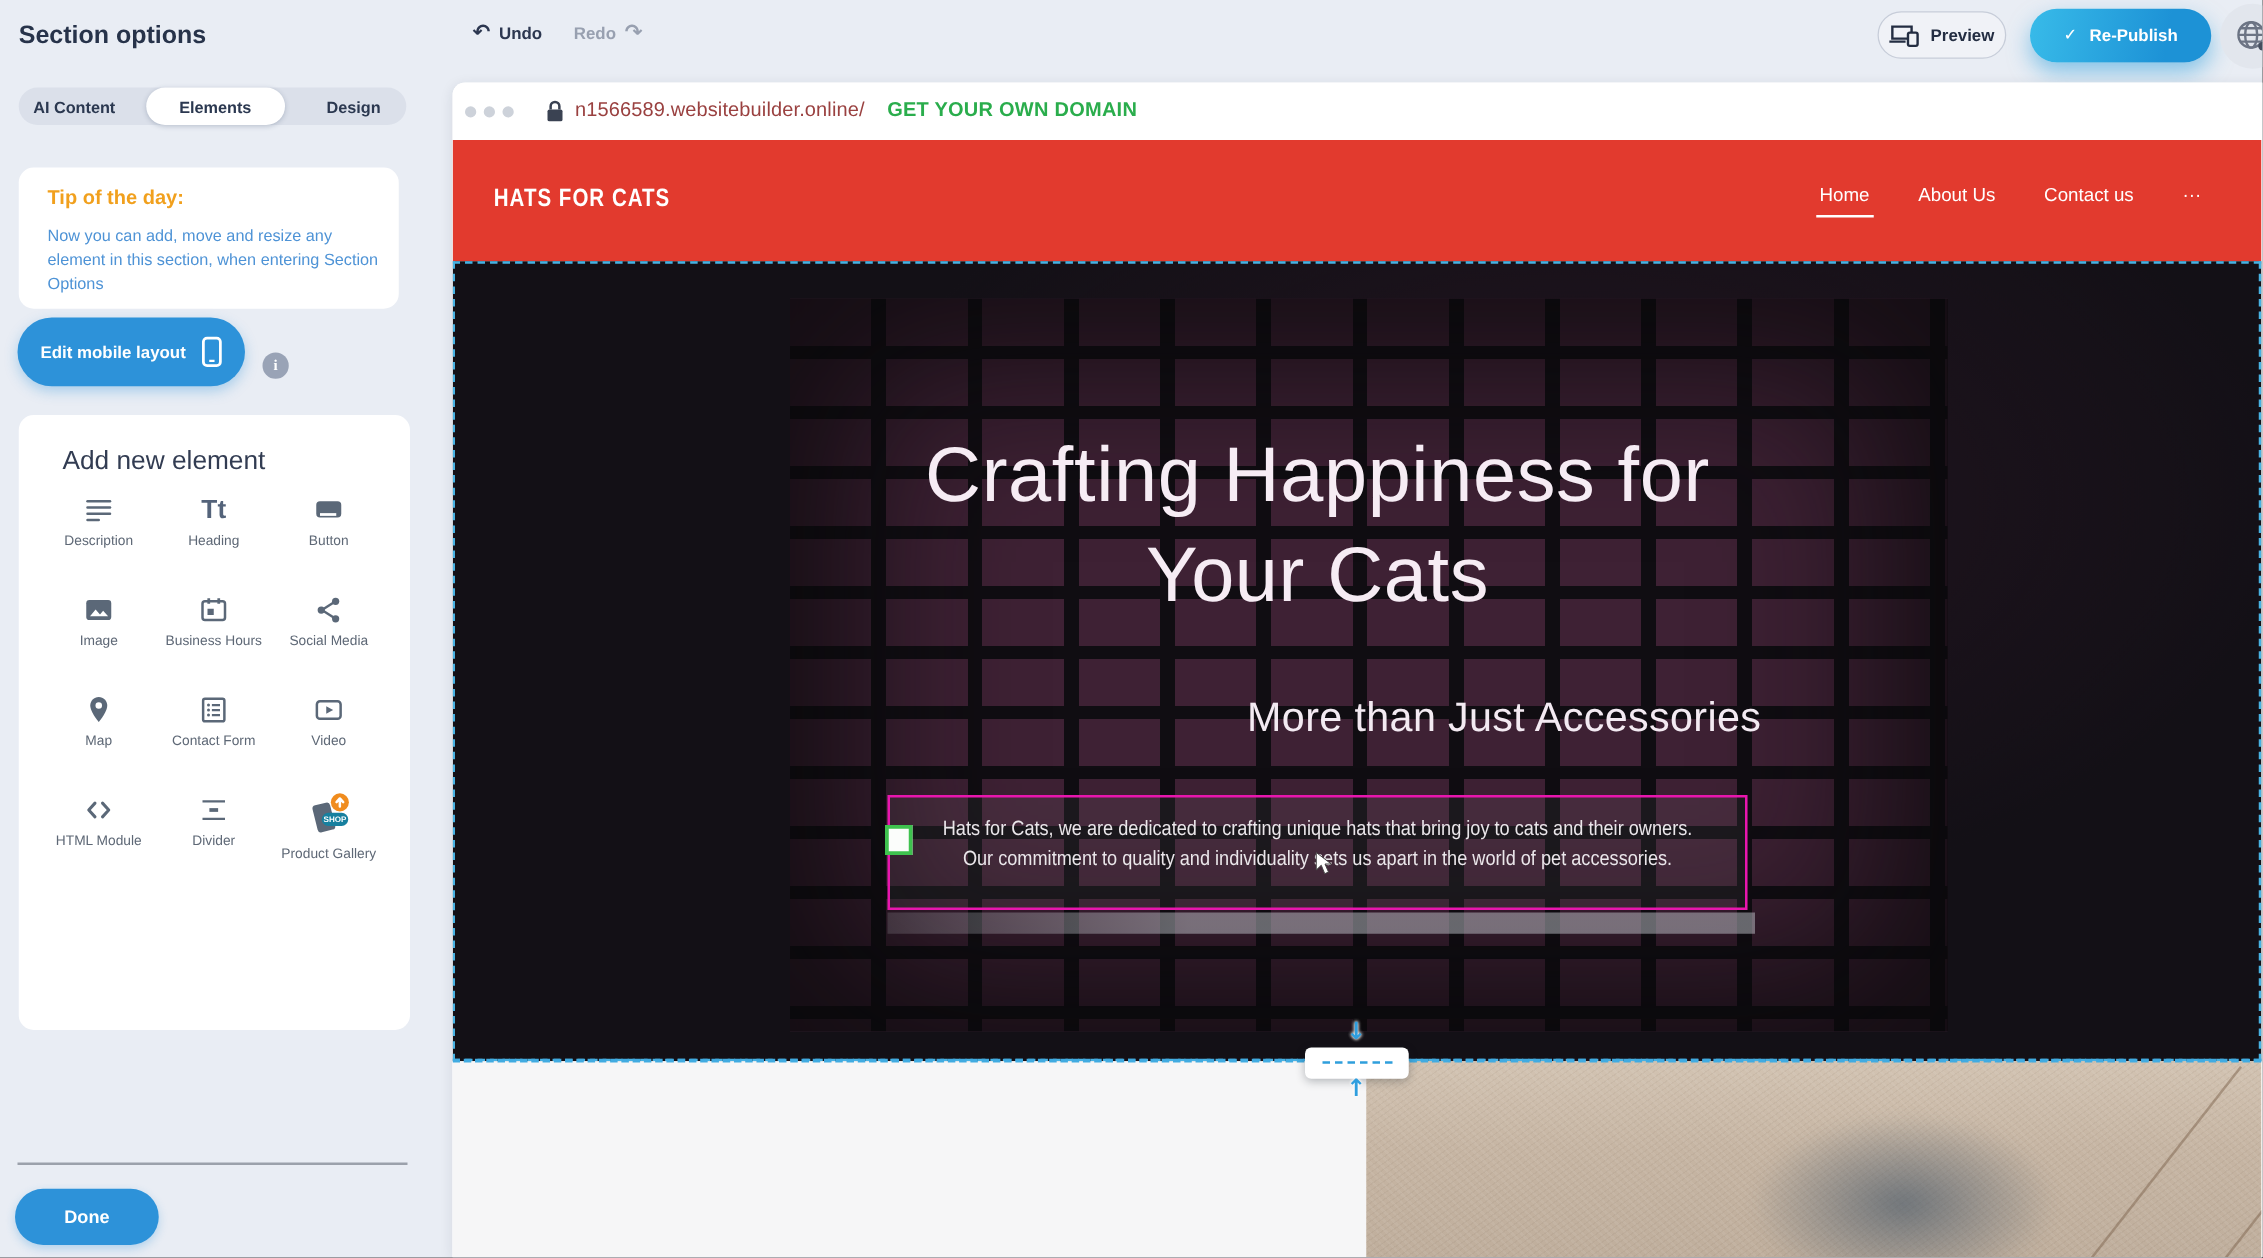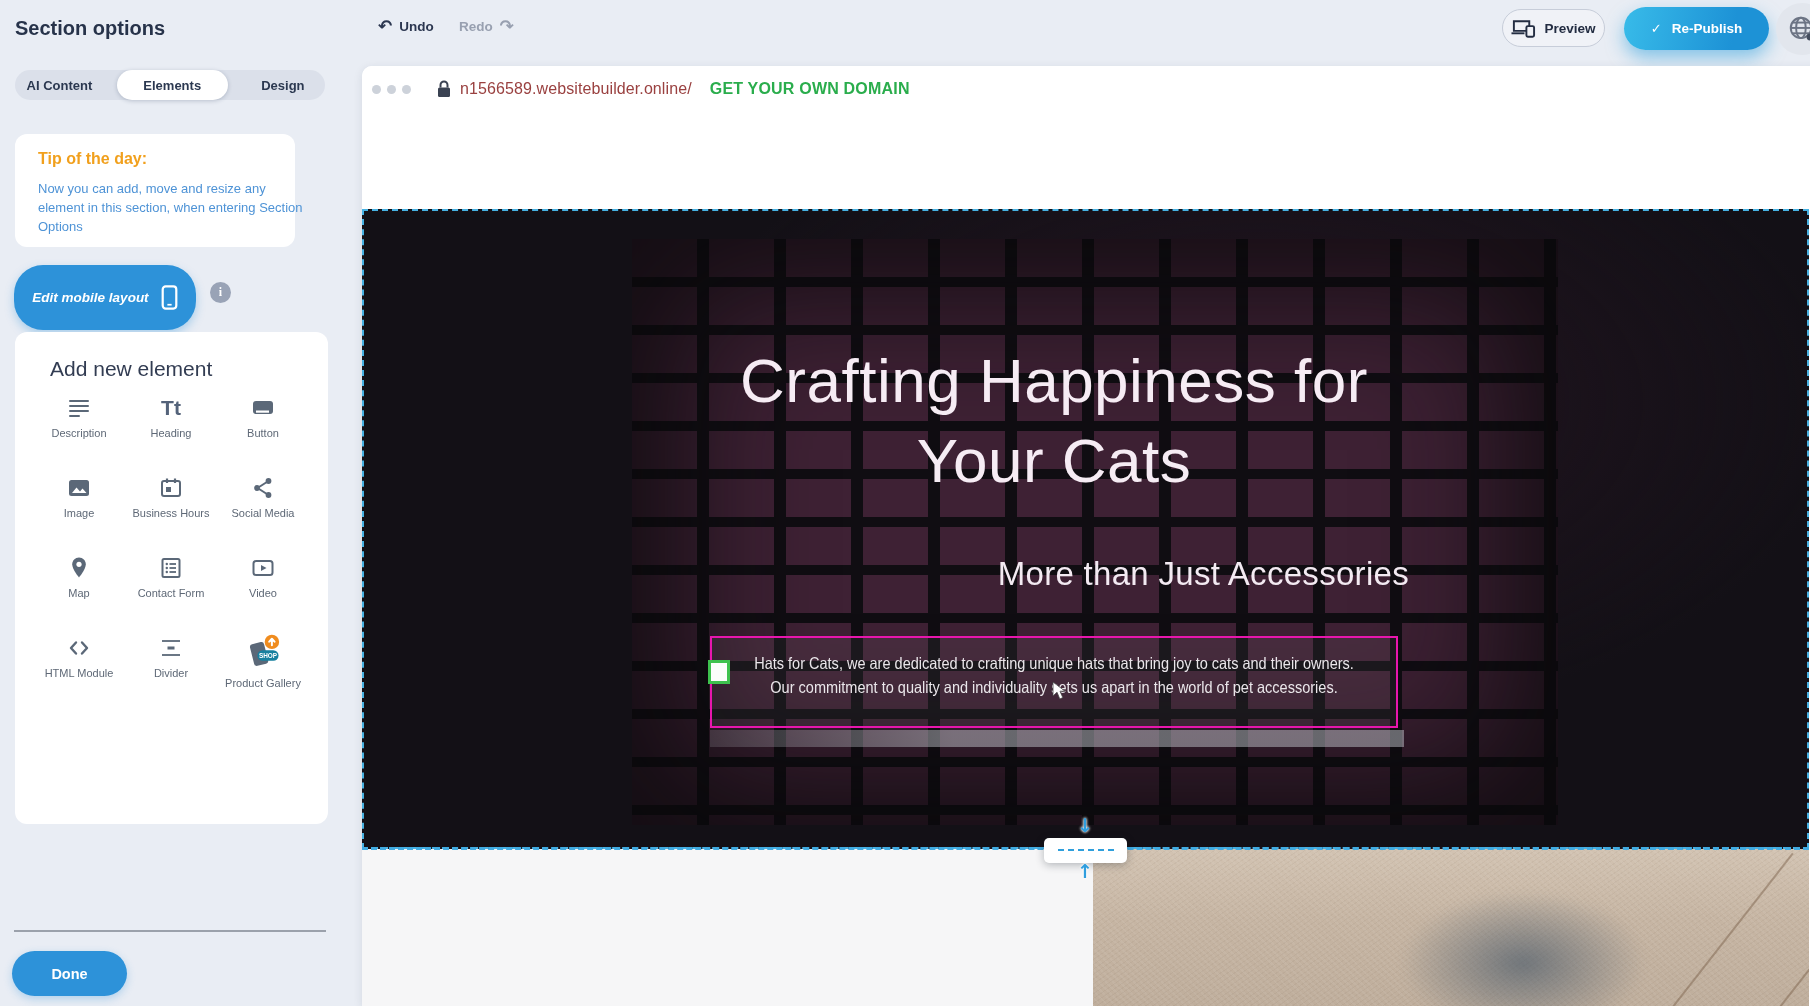--- a/index.html
+++ b/index.html
@@ -27,28 +27,28 @@
 
   
   .panel-title { position:absolute; left:15px; top:17px; font-size:20px; font-weight:bold; color:#27334a;text-align:right; }
   .tabs { position:absolute; left:15px; top:70px; width:310px; height:30px; background:#dbe0ea; border-radius:15px;
     display:flex; align-items:stretch;gap:13px; }
   .tab { flex:1; display:flex; align-items:center; justify-content:center; font-size:13px; font-weight:bold;
     color:#2b3850; border:none; background:none; font-family:inherit; border-radius:15px; cursor:pointer; }
   .tab.active { flex:1.25; background:#fff; box-shadow:0 1px 4px rgba(40,60,90,.25); }
   .tab.design { flex:0.95; }
 
-  .tip-card { position:absolute; left:15px; top:134px; width:280px; height:113px; background:#fff; border-radius:12px;
+  .tip-card { position:absolute; left:15px; top:134px; width:304px; height:113px; background:#fff; border-radius:12px;
     padding:16px 20px 0 23px; }
   .tip-title { font-size:16px; font-weight:bold; color:#f1a01d; }
   .tip-body { margin-top:11px; font-size:13px; line-height:19px; color:#4e93d6; width:268px; }
 
-  .mobile-btn { position:absolute; left:14px; top:265px; width:182px; height:65px; border-radius:29px; border:none;
+  .mobile-btn { position:absolute; left:14px; top:254px; width:182px; height:55px; border-radius:29px; border:none;
     background:#2d92d9; box-shadow:0 4px 10px rgba(45,146,217,.35); display:flex; align-items:center;
-    justify-content:center; gap:12px; color:#fff; font-family:inherit; font-size:13.5px; font-weight:bold; cursor:pointer;font-style:italic; }
+    justify-content:center; gap:12px; color:#fff; font-family:inherit; font-size:13.5px; font-weight:bold; cursor:pointer; }
   .info-btn { position:absolute; left:210px; top:282px; width:21px; height:21px; border-radius:50%; border:none;
     background:#99a3b6; color:#fff; font-size:12px; font-weight:bold; font-family:"Liberation Serif", serif;
     display:flex; align-items:center; justify-content:center; cursor:pointer; }
 
   .add-card { position:absolute; left:15px; top:332px; width:313px; height:492px; background:#fff; border-radius:12px; }
   .add-title { position:absolute; left:35px; top:25px; font-size:21px; color:#323c52; }
   .el-grid { position:absolute; left:18px; top:62px; width:277px; display:grid;
     grid-template-columns:repeat(3, 92px); grid-auto-rows:80px; justify-items:center; }
   .el-cell { width:92px; text-align:center; cursor:pointer; }
   .el-ic { height:28px; display:flex; align-items:center; justify-content:center; margin-bottom:5px; }
@@ -371,20 +371,29 @@
             <rect x="1" y="7.5" width="12" height="9.5" rx="1.5" fill="#3a4252"></rect>
             <path d="M3.5 7.5 V5 a3.5 3.5 0 0 1 7 0 V7.5" fill="none" stroke="#3a4252" stroke-width="2"></path>
           </svg>
       </span>
       <span class="url-text">n1566589.websitebuilder.online/</span>
       <button class="domain-cta">GET YOUR OWN DOMAIN</button>
     </div>
 
     <div class="content">
 
+      <div class="site-header">
+        <div class="logo">HATS FOR CATS</div>
+        <nav class="nav">
+          <button class="nav-item active">Home</button>
+          <button class="nav-item">About Us</button>
+          <button class="nav-item">Contact us</button>
+          <button class="nav-item">···</button>
+        </nav>
+      </div>
 
       <div class="hero">
         <div class="tile-grid"></div>
 
         <div class="hero-heading">Crafting Happiness for Your Cats</div>
         <div class="hero-subheading">More than Just Accessories</div>
 
         <div class="text-el">
           <div class="text-el-inner">
             <span>Hats for Cats, we are dedicated to crafting unique hats that bring joy to cats and their owners.</span>

